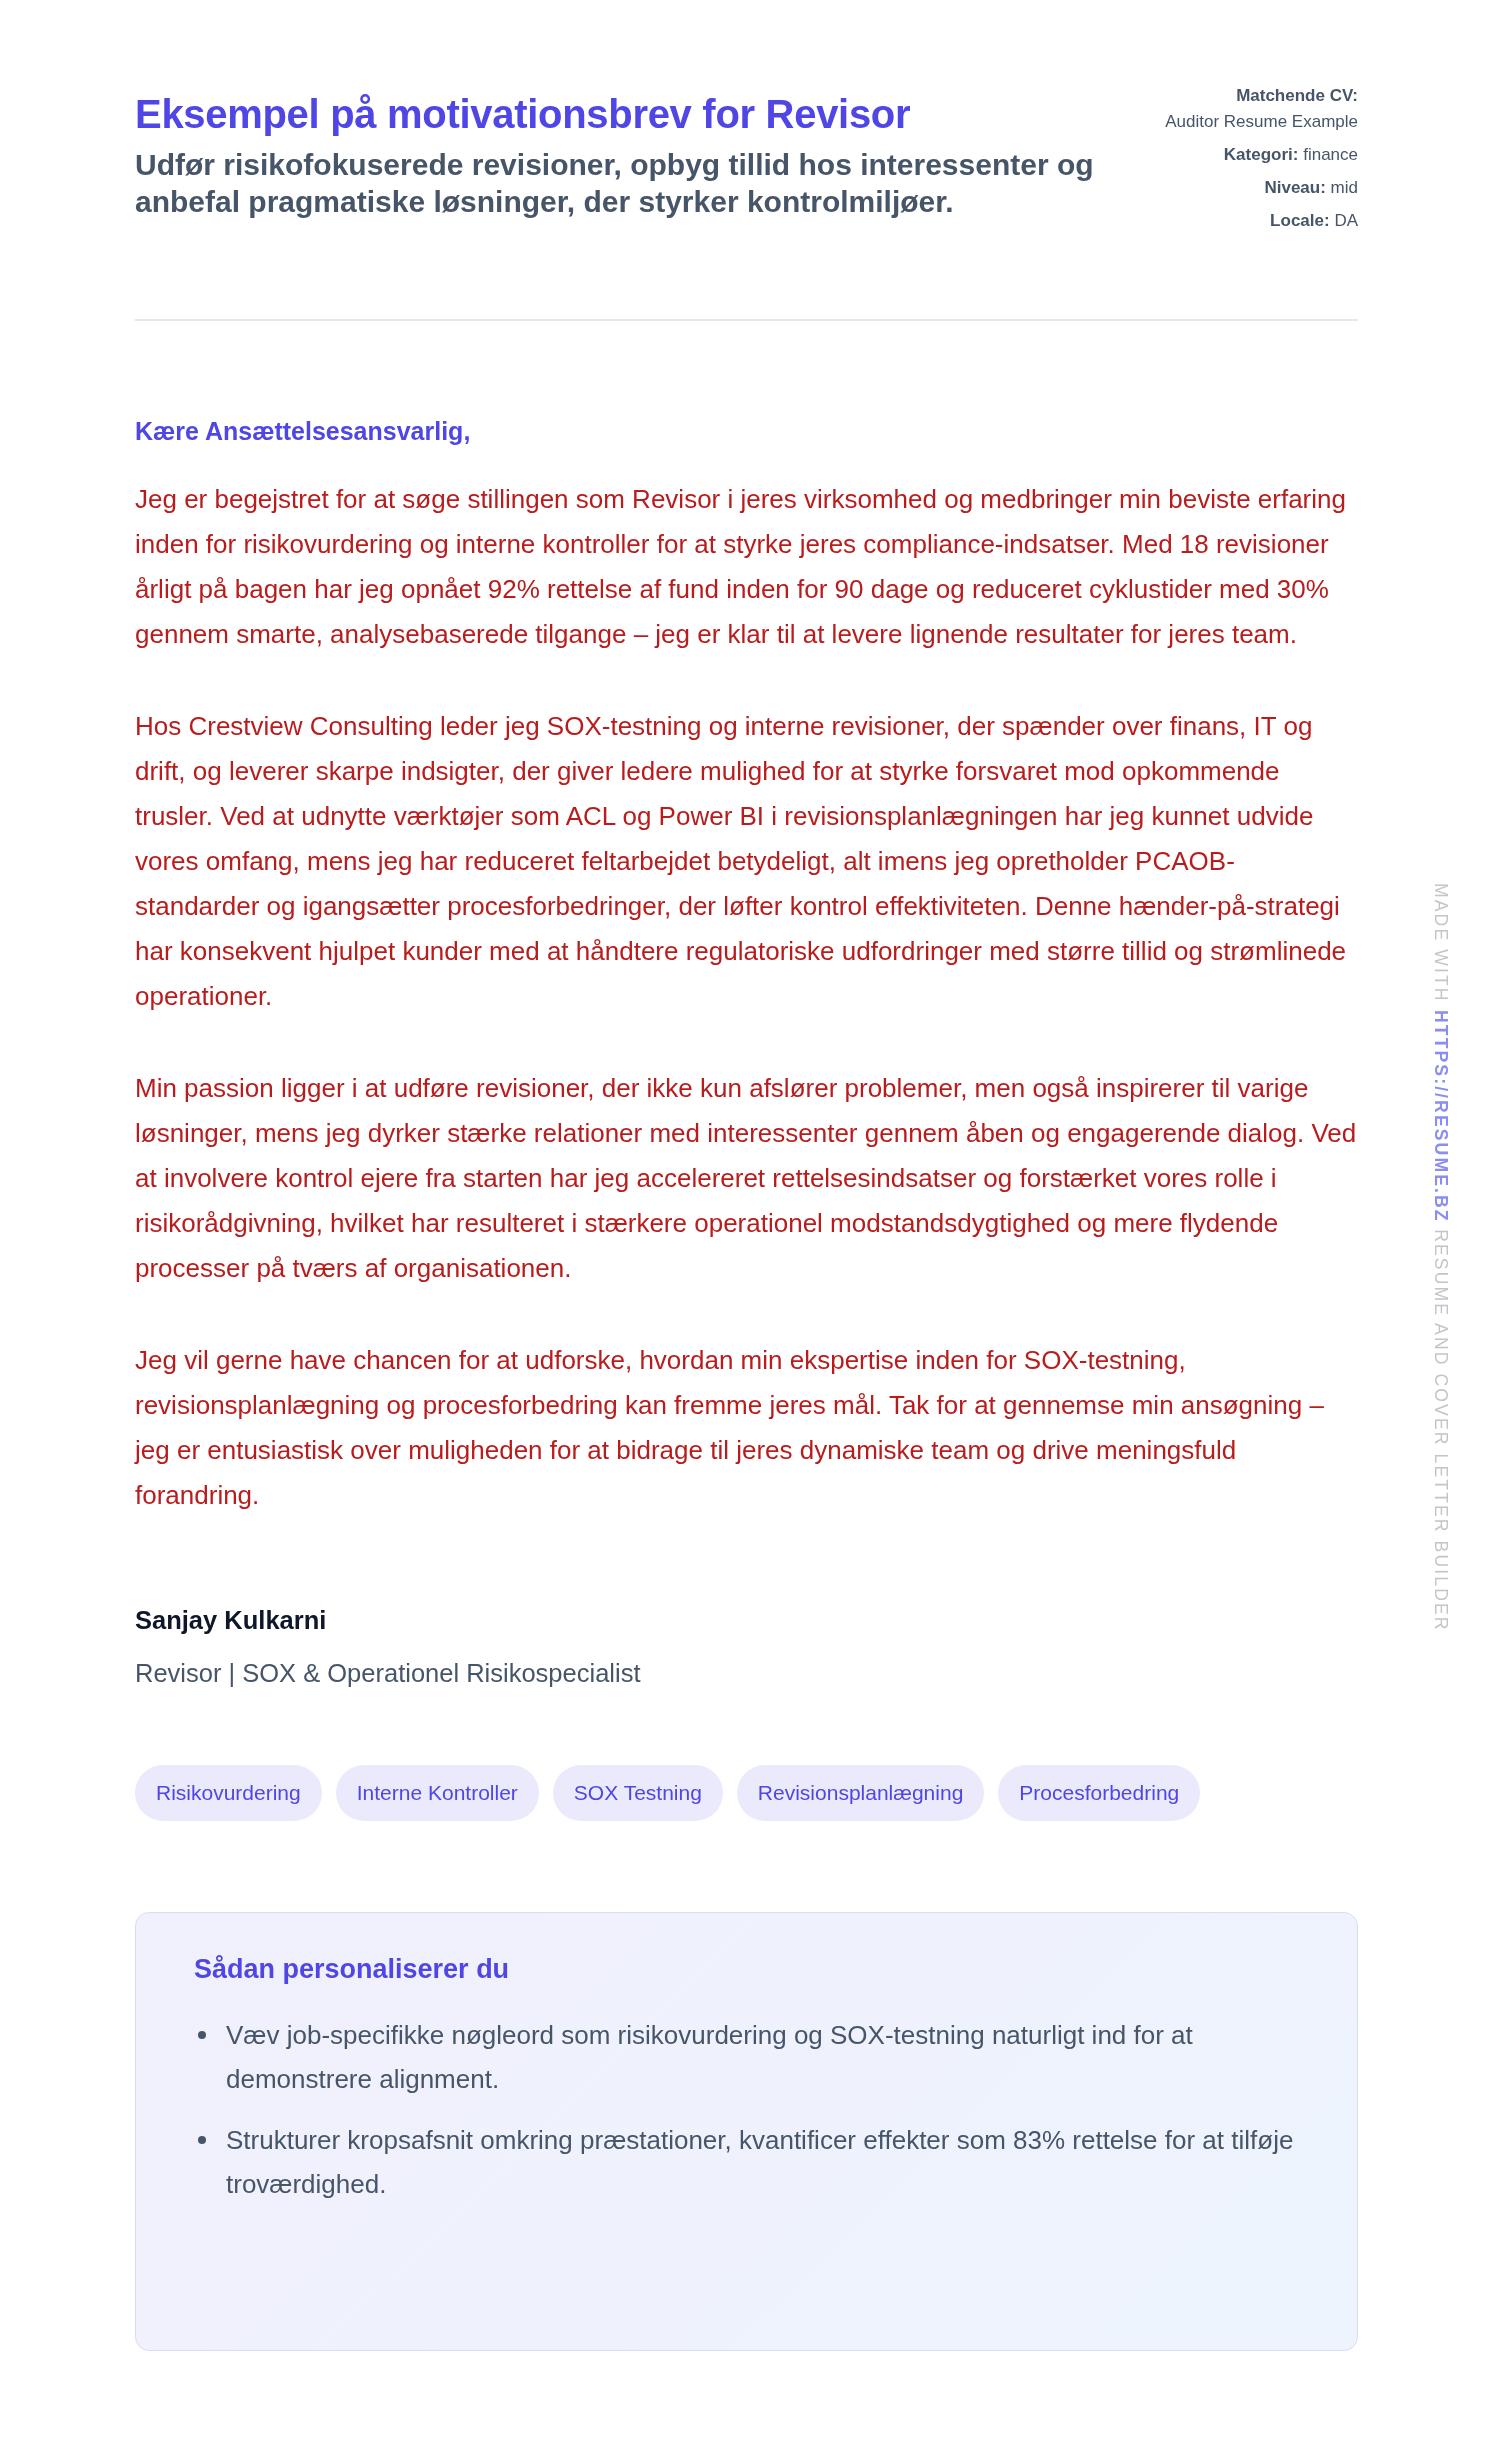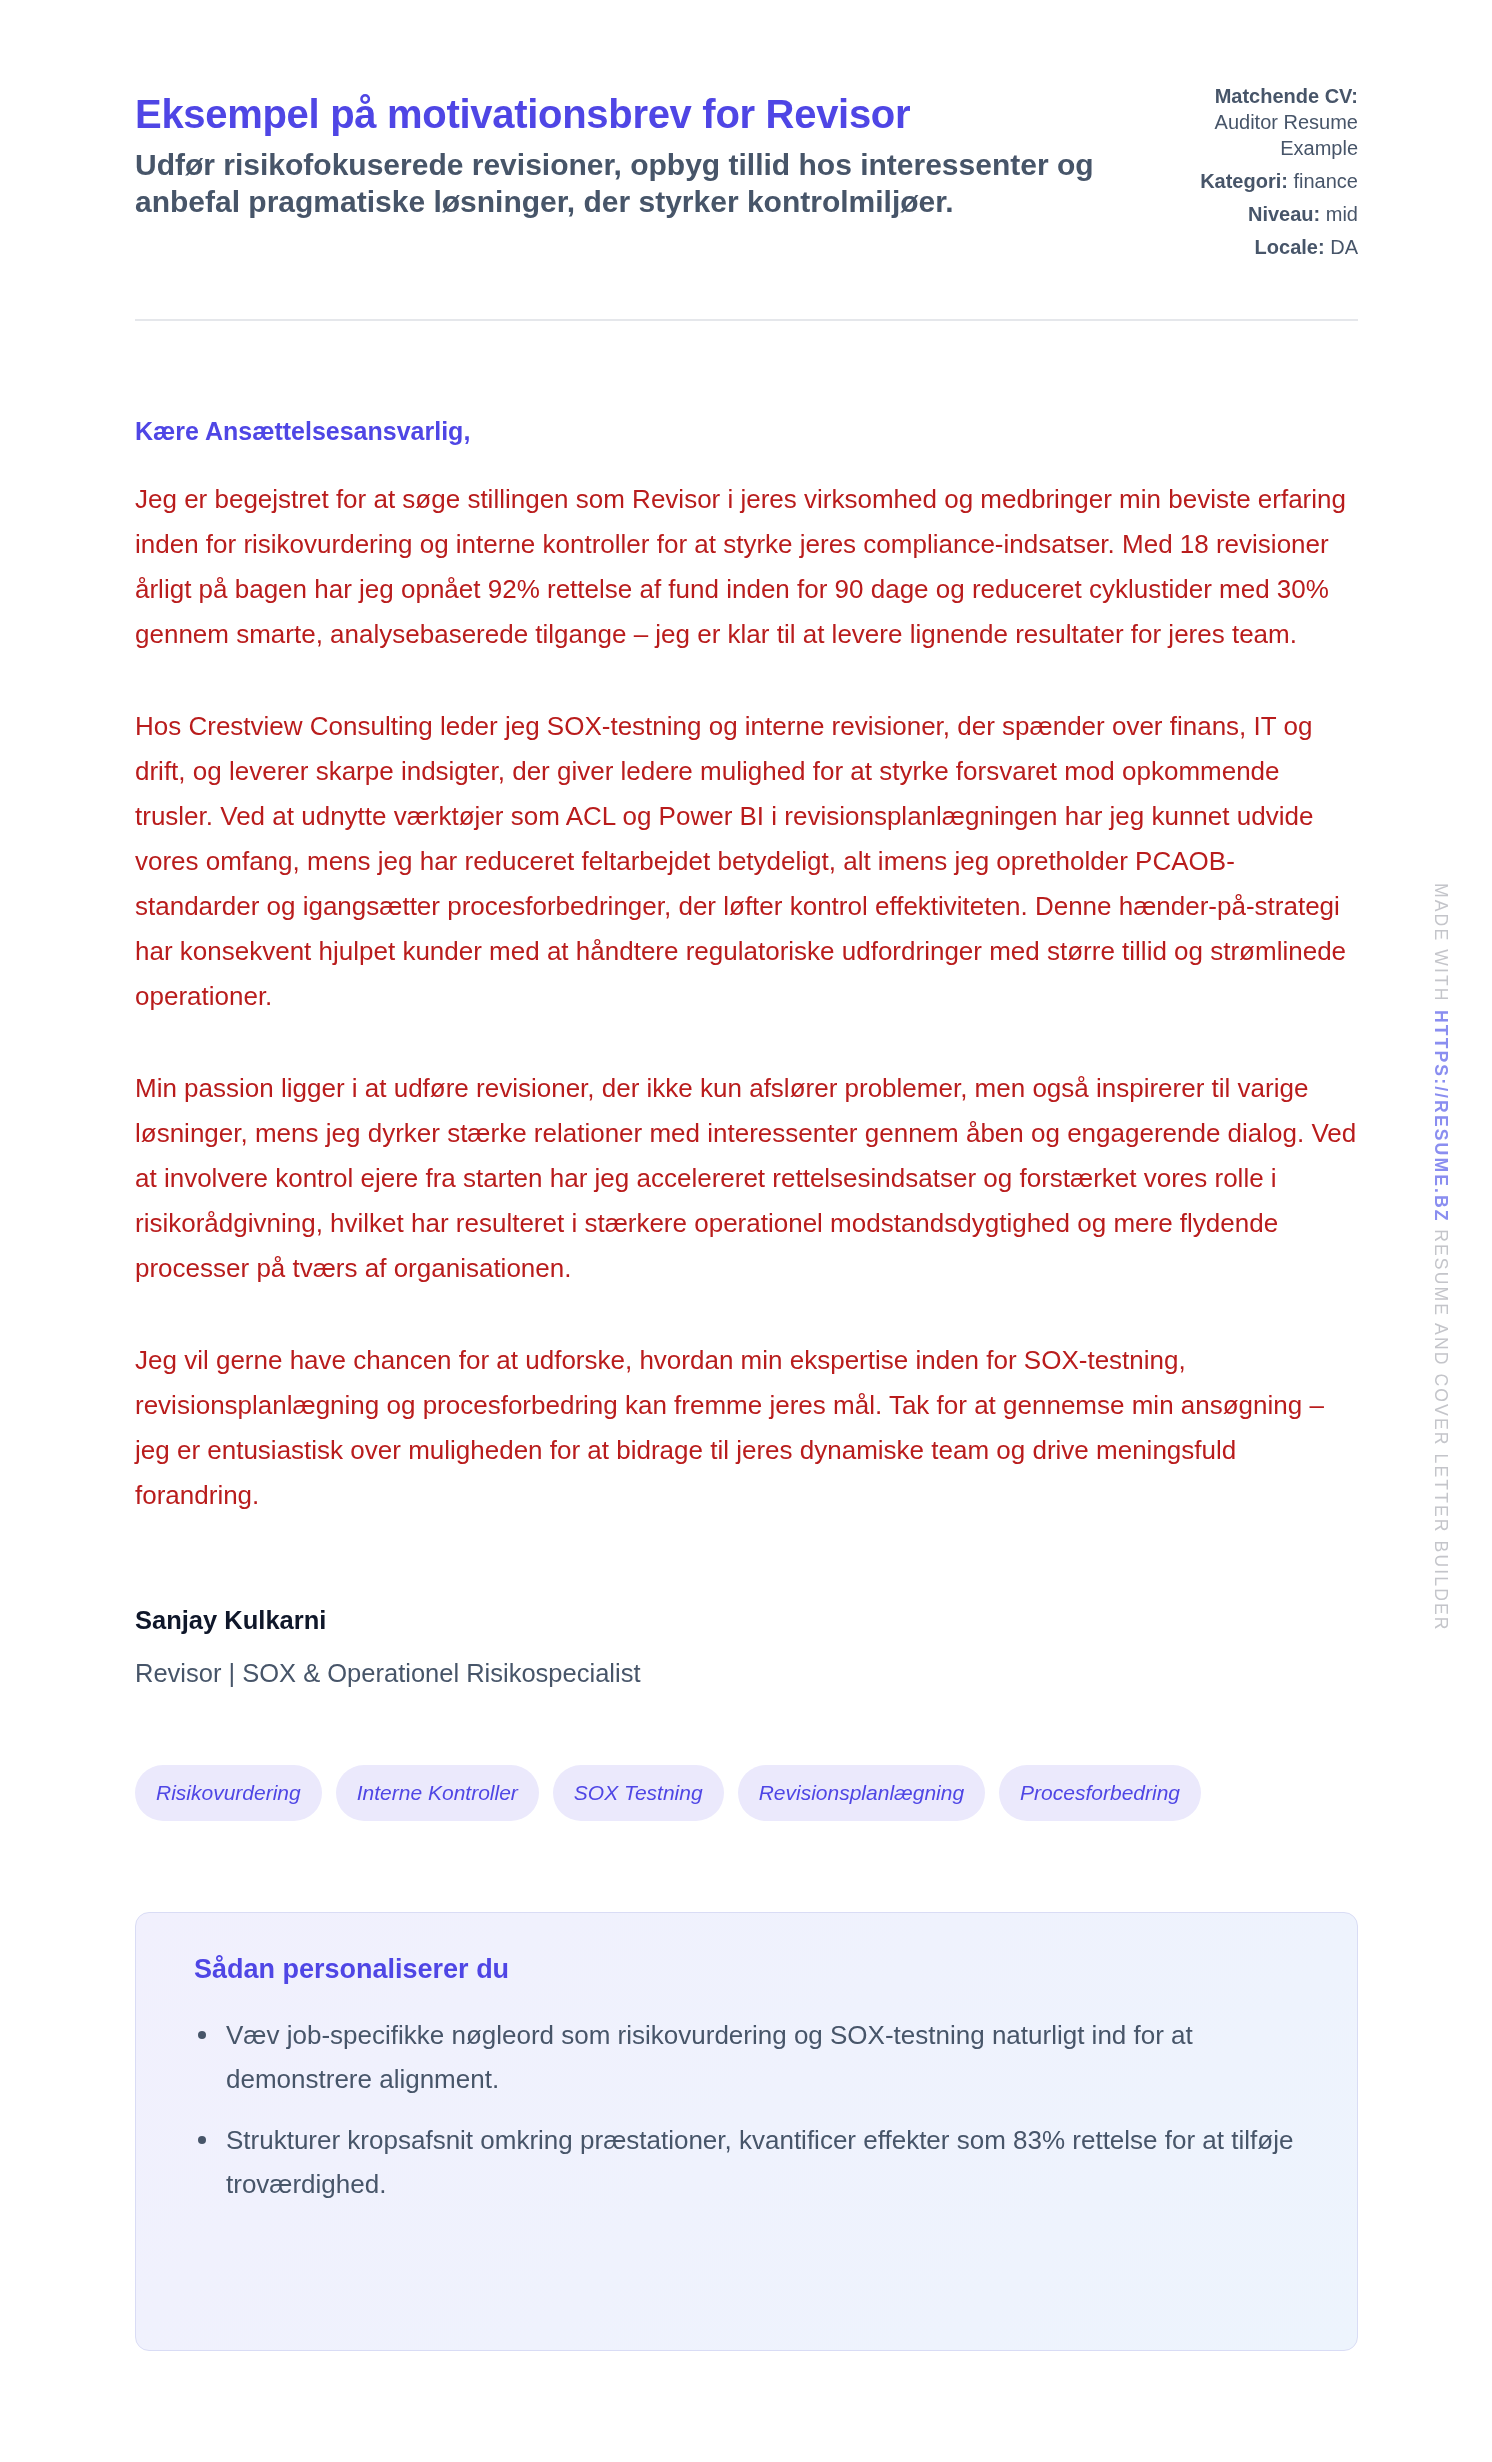--- a/index.html
+++ b/index.html
@@ -45,21 +45,21 @@
       line-height: 37px;
       font-weight: 700;
       color: #475569;
     }
     .meta {
       position: absolute;
       right: 0;
       top: 83px;
       width: 193px;
       text-align: right;
-      font-size: 20px;
+      font-size: 17px;
       line-height: 26px;
       color: #475569;
     }
     .meta-row { margin-bottom: 7px; }
     .meta-label { font-weight: 700; }
     .meta-row.cv .meta-label { display: block; }
 
     
     .salutation {
       margin-top: 94px;
@@ -93,21 +93,20 @@
       font-size: 25.5px;
       line-height: 32px;
       color: #475569;
     }
 
     .tags {
       margin-top: 76px;
       display: flex;
       flex-wrap: wrap;
       gap: 14px;
-      font-style: italic;
     }
     .tag {
       height: 56px;
       padding: 0 21px;
       border-radius: 28px;
       background: #ebe9fc;
       color: #4f46e5;
       font-size: 21px;
       font-weight: 500;
       display: flex;

